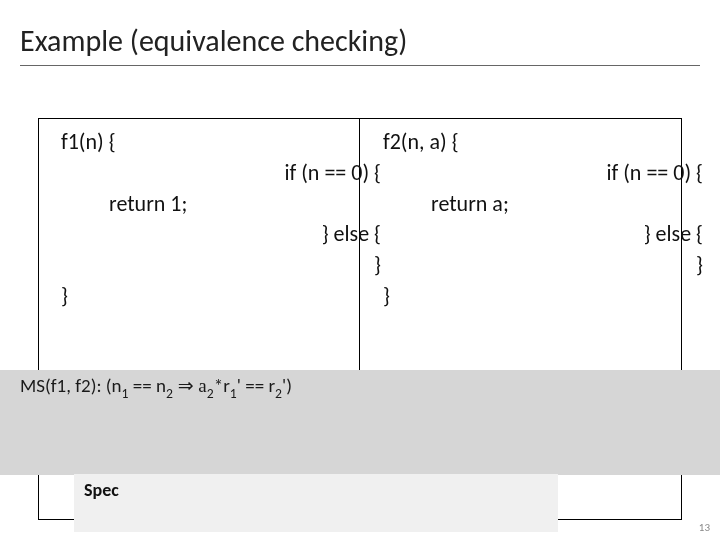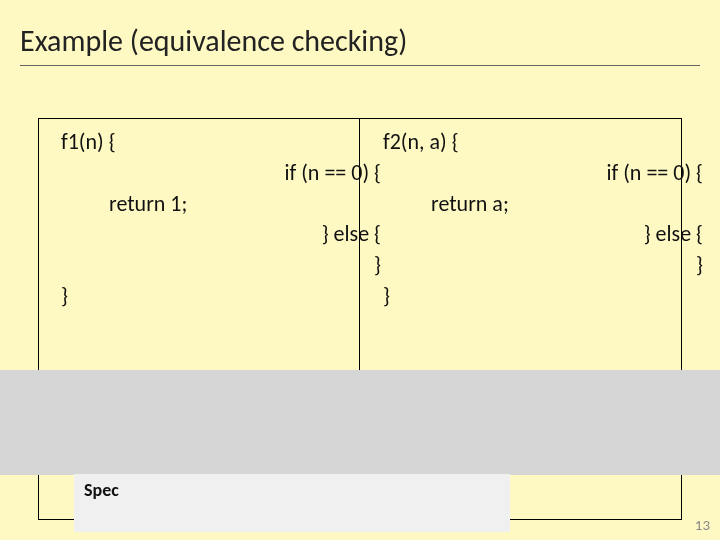--- a/index.html
+++ b/index.html
@@ -10,21 +10,21 @@
     background: #000;
     font-family: Calibri, "Segoe UI", Arial, sans-serif;
     overflow: hidden;
     position: relative;
   }
   .slide {
     position: absolute;
     left: 0; top: 0;
     width: 720px;
     height: 540px;
-    background: #fef9c3;
+    background: #ffffff;
   }
   .title-block {
     position: absolute;
     left: 20px; right: 20px; top: 22px;
     border-bottom: 1px solid #666;
     padding-bottom: 6px;
   }
   .title {
     font-size: 30px;
     font-weight: 400;
@@ -79,38 +79,38 @@
     margin-left: -28px;
     margin-bottom: 2px;
   }
   .overlay1 ul { margin: 0 0 0 16px; padding: 0; }
   .overlay1 li { list-style: disc; margin-bottom: 2px; font-size: 18px; }
 
   .overlay2 {
     position: absolute;
     left: 74px;
     top: 474px;
-    width: 436px;
+    width: 484px;
     height: 58px;
     background: #f0f0f0;
     color: #111;
     font-size: 18px;
     padding: 4px 10px;
     box-sizing: border-box;
     line-height: 1.35;
   }
   .overlay2 .spec {
     font-weight: 700;
   }
   .page-num {
     position: absolute;
     right: 10px;
     bottom: 6px;
     color: #888;
-    font-size: 15px;
+    font-size: 11px;
   }
   .sub { font-size: 0.72em; vertical-align: sub; position: relative; top: 0.1em; }
   .arrow { font-family: "Cambria Math", "Segoe UI Symbol", serif; }
 </style>
 </head>
 <body>
 
 <div class="slide">
 
   <div class="title-block">
@@ -133,20 +133,23 @@
       <span>f2(n, a) {</span>
       <span class="i1">if (n == 0) {</span>
       <span class="i2">return a;</span>
       <span class="i1">} else {</span>
       <span class="i1">}</span>
       <span>}</span>
     </div>
   </div>
 
   <div class="overlay1">
+    <div class="ms-line">
+      <span>MS(f1, f2): (n</span><span class="sub">1</span><span> == n</span><span class="sub">2</span><span class="arrow"> ⇒ a</span><span class="sub">2</span><span>*r</span><span class="sub">1</span><span>' == r</span><span class="sub">2</span><span>')</span>
+    </div>
   </div>
 
   <div class="overlay2">
     <div class="spec">Spec</div>
   </div>
 
   <div class="page-num">13</div>
 </div>
 
 </body></html>

